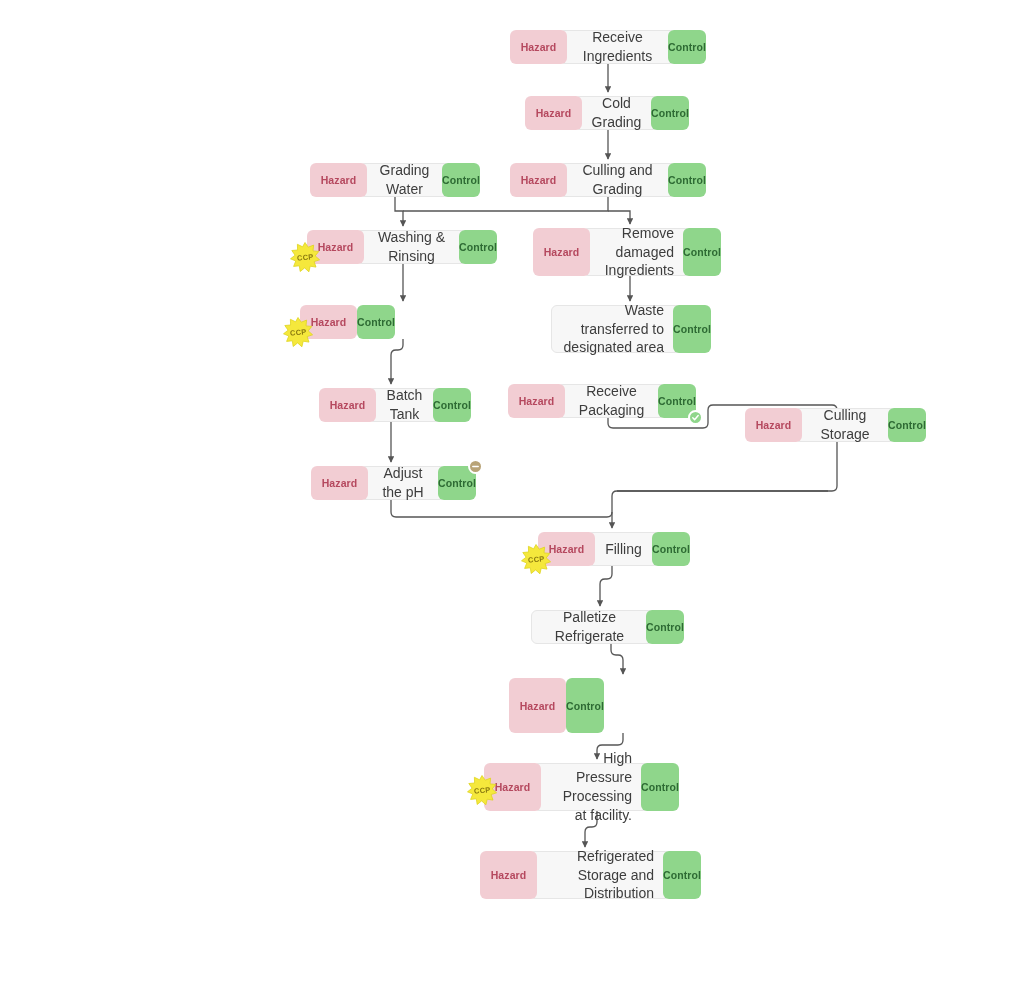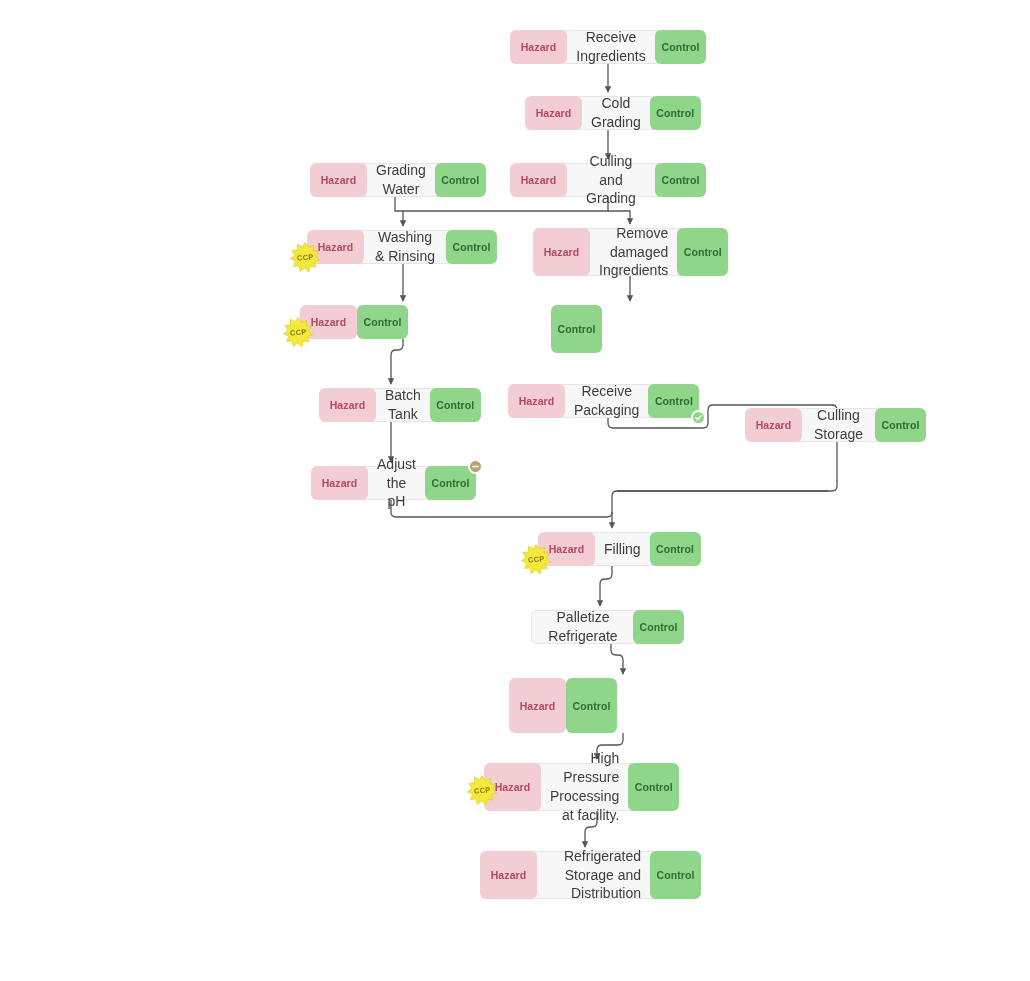--- a/index.html
+++ b/index.html
@@ -46,21 +46,21 @@
   }
   .tag-hazard {
     background: #f2cdd3;
     color: #b5485e;
     width: 57px;
     z-index: 1;
   }
   .tag-control {
     background: #8fd68b;
     color: #2e6b34;
-    width: 51px;
+    width: 38px;
     z-index: 1;
   }
   .body {
     flex: 1 1 auto;
     display: flex;
     align-items: center;
     justify-content: center;
     background: #f7f7f7;
     border: 1px solid #e6e6e6;
     border-radius: 6px;
@@ -221,20 +221,21 @@
       <div class="node" style="left: 300px; top: 305px; width: 202px; height: 34px;">
         <div class="tag tag-hazard">Hazard<div class="ccp">
             <svg width="30" height="30" viewBox="0 0 30 30">
               <path d="M15 0.5 L18.2 5.2 L23.6 3.1 L23.0 8.9 L28.8 9.4 L25.2 13.9 L29.6 17.8 L24.1 19.6 L26.0 25.1 L20.2 24.2 L18.9 29.8 L14.6 25.9 L10.2 29.5 L9.3 23.8 L3.6 24.4 L5.8 19.0 L0.5 16.8 L5.1 13.2 L1.8 8.5 L7.6 8.0 L7.4 2.3 L12.6 4.8 Z" fill="#f5e83c" stroke="#ded420" stroke-width="0.8"></path>
             </svg>
             <span>CCP</span>
           </div></div>
         <div class="tag tag-control">Control</div>
       </div>
       <div class="node" style="left: 551px; top: 305px; width: 160px; height: 48px;">
+        <div class="body trail leftalign">Waste transferred to designated area</div>
         <div class="tag tag-control">Control</div>
       </div>
       <div class="node" style="left: 319px; top: 388px; width: 152px; height: 34px;">
         <div class="tag tag-hazard">Hazard</div>
         <div class="body lead trail center">Batch Tank</div>
         <div class="tag tag-control">Control</div>
       </div>
       <div class="node" style="left: 508px; top: 384px; width: 188px; height: 34px;">
         <div class="tag tag-hazard">Hazard</div>
         <div class="body lead trail center">Receive Packaging</div>

